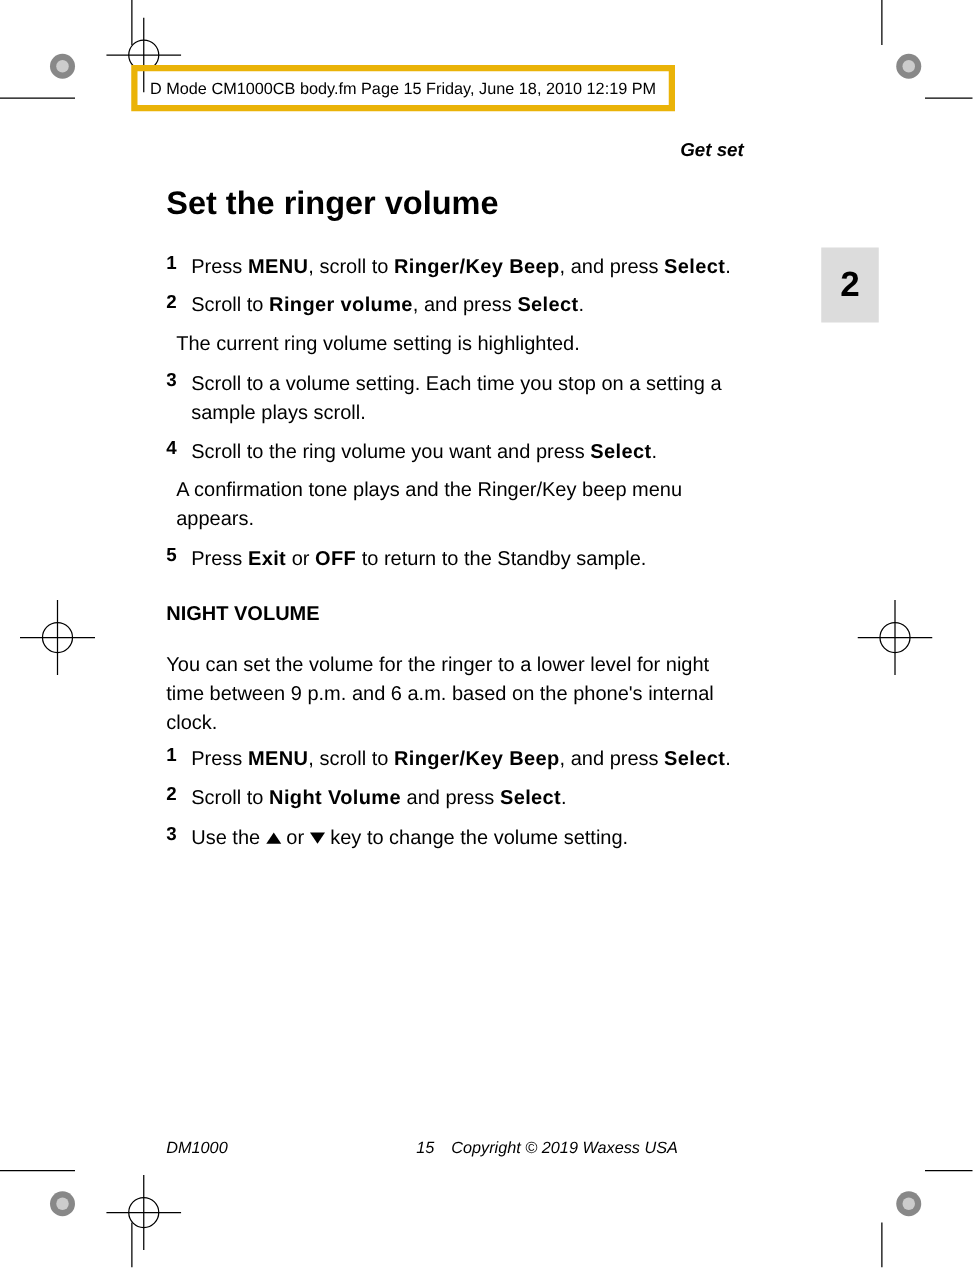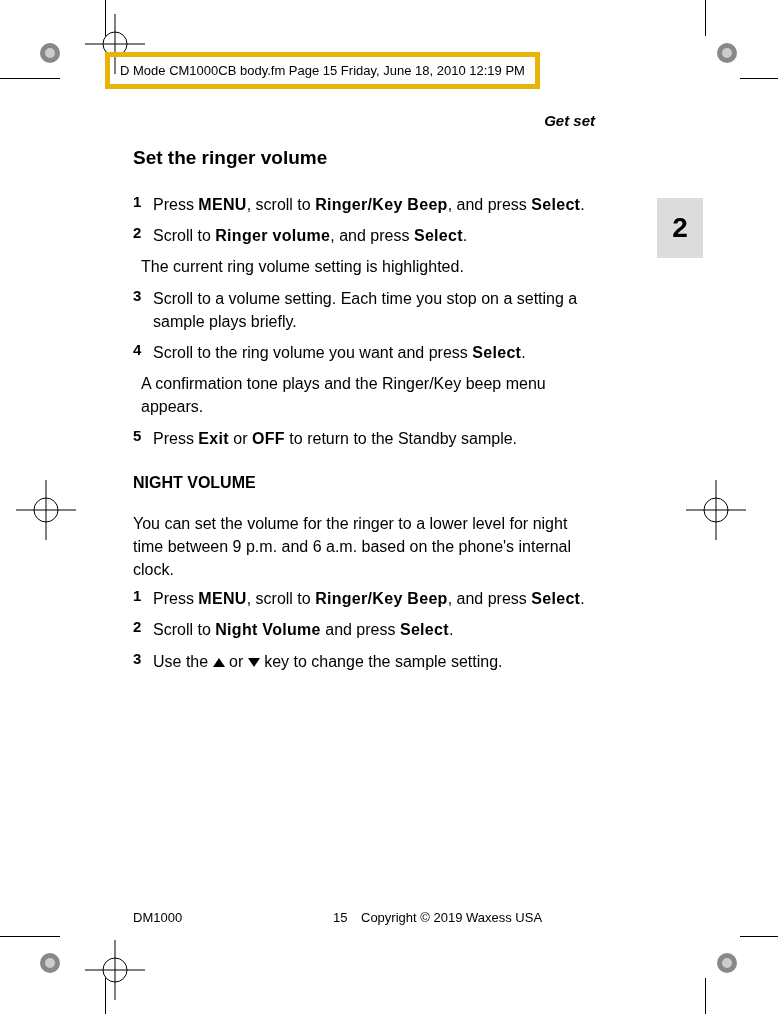--- a/index.html
+++ b/index.html
@@ -49,21 +49,21 @@
       text-align: right;
       font-weight: bold;
       font-style: italic;
       font-size: 15px;
       padding-right: 110px;
       margin-bottom: 18px;
     }
     .content { padding-left: 28px; padding-right: 120px; }
     .heading {
       font-weight: bold;
-      font-size: 19px;
+      font-size: 26px;
       margin-bottom: 24px;
     }
     .intro { font-size: 16px; line-height: 1.45; margin-bottom: 6px; }
     .choices { font-family: 'Arial Narrow', Arial, sans-serif; font-weight: bold; font-size: 17px; letter-spacing: 0.5px; }
     .step-list { list-style: none; margin-top: 4px; }
     .step { display: flex; margin-bottom: 8px; }
     .step-num { font-weight: bold; min-width: 20px; font-size: 15px; }
     .step-text { font-size: 16px; line-height: 1.45; flex: 1; }
     .note { font-size: 16px; line-height: 1.45; margin-left: 8px; margin-bottom: 8px; }
     .ui { font-family: 'Arial Narrow', Arial, sans-serif; font-weight: bold; letter-spacing: 0.3px; }
@@ -80,20 +80,21 @@
       justify-content: center;
       font-weight: bold;
       font-size: 28px;
     }
     .footer-row {
       position: absolute;
       left: 133px;
       top: 910px;
       width: 450px;
       font-size: 13px;
+      font-style: italic;
       display: flex;
     }
     .footer-model { width: 200px; }
     .footer-page { width: 28px; }
     .footer-copy { }
     .arrow-up, .arrow-down {
       display: inline-block;
       width: 0; height: 0;
       vertical-align: middle;
     }
@@ -172,21 +173,21 @@
         <div class="step-num">1</div>
         <div class="step-text"><span>Press </span><span class="ui">MENU</span><span>, scroll to </span><span class="ui">Ringer/Key Beep</span><span>, and press </span><span class="ui">Select</span><span>.</span></div>
       </div>
       <div class="step">
         <div class="step-num">2</div>
         <div class="step-text"><span>Scroll to </span><span class="ui">Ringer volume</span><span>, and press </span><span class="ui">Select</span><span>.</span></div>
       </div>
       <div class="note">The current ring volume setting is highlighted.</div>
       <div class="step">
         <div class="step-num">3</div>
-        <div class="step-text">Scroll to a volume setting. Each time you stop on a setting a sample plays briefly.</div>
+        <div class="step-text">Scroll to a volume setting. Each time you stop on a setting a sample plays scroll.</div>
       </div>
       <div class="step">
         <div class="step-num">4</div>
         <div class="step-text"><span>Scroll to the ring volume you want and press </span><span class="ui">Select</span><span>.</span></div>
       </div>
       <div class="note">A confirmation tone plays and the Ringer/Key beep menu appears.</div>
       <div class="step">
         <div class="step-num">5</div>
         <div class="step-text"><span>Press </span><span class="ui">Exit</span><span> or </span><span class="ui">OFF</span><span> to return to the Standby sample.</span></div>
       </div>
@@ -200,21 +201,21 @@
       <div class="step">
         <div class="step-num">1</div>
         <div class="step-text"><span>Press </span><span class="ui">MENU</span><span>, scroll to </span><span class="ui">Ringer/Key Beep</span><span>, and press </span><span class="ui">Select</span><span>.</span></div>
       </div>
       <div class="step">
         <div class="step-num">2</div>
         <div class="step-text"><span>Scroll to </span><span class="ui">Night Volume</span><span> and press </span><span class="ui">Select</span><span>.</span></div>
       </div>
       <div class="step">
         <div class="step-num">3</div>
-        <div class="step-text"><span>Use the </span><span class="arrow-up"></span><span> or </span><span class="arrow-down"></span><span> key to change the sample setting.</span></div>
+        <div class="step-text"><span>Use the </span><span class="arrow-up"></span><span> or </span><span class="arrow-down"></span><span> key to change the volume setting.</span></div>
       </div>
     </div>
   </div>
 </div>
 
 <div class="tab-marker">2</div>
 
 <div class="footer-row">
   <div class="footer-model">DM1000</div>
   <div class="footer-page">15</div>

